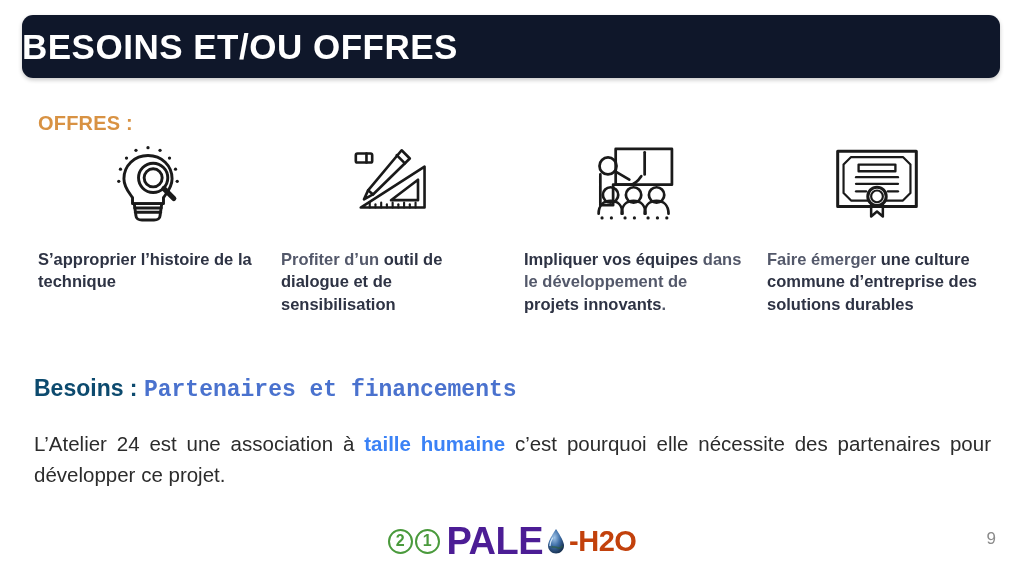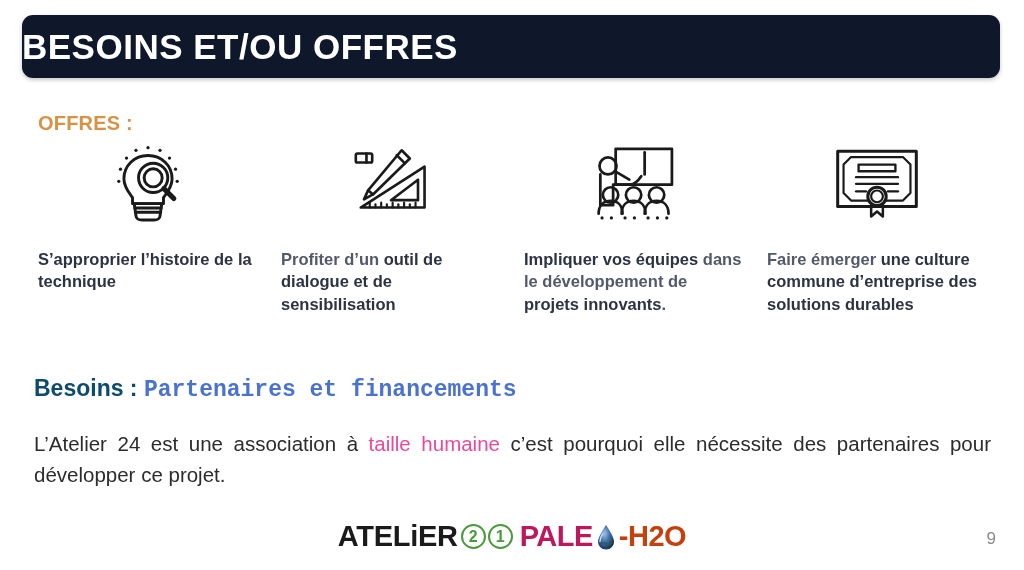--- a/index.html
+++ b/index.html
@@ -100,21 +100,21 @@
   .body-para {
     position: absolute;
     left: 34px;
     top: 428px;
     width: 957px;
     font-size: 20.5px;
     line-height: 1.52;
     color: #2c2c2c;
     text-align: justify;
   }
-  .body-para .hl { color: #ec4899; font-weight: normal; }
+  .body-para .hl { color: #3b82f6; font-weight: bold; }
 
   
   .footer-logo {
     position: absolute;
     left: 0;
     top: 522px;
     width: 1024px;
     display: flex;
     justify-content: center;
     align-items: center;
@@ -140,23 +140,23 @@
     font-size: 16px;
     font-weight: bold;
     display: flex;
     align-items: center;
     justify-content: center;
     box-sizing: border-box;
     line-height: 1;
   }
   .logo-circle + .logo-circle { margin-left: -1px; }
   .logo-pale {
-    font-size: 29px;
-    font-weight: bold;
-    color: #be185d;
+    font-size: 38px;
+    font-weight: bold;
+    color: #4c1d95;
     letter-spacing: -0.5px;
     line-height: 1;
     margin-left: 4px;
   }
   .logo-drop {
     width: 22px;
     height: 28px;
     display: inline-flex;
     align-items: center;
     margin: 0 -1px;
@@ -319,21 +319,20 @@
   <span class="orange">Besoins :</span>
   <span class="blue">Partenaires et financements</span>
 </div>
 
 <div class="body-para">
   <span>L’Atelier 24 est une association à </span><span class="hl">taille humaine</span><span> c’est pourquoi elle nécessite des partenaires pour développer ce projet.</span>
 </div>
 
 <div class="footer-logo">
   <div class="logo-inner">
-    <span class="logo-atelier">ATELiER</span>
     <span class="logo-circle">2</span>
     <span class="logo-circle">1</span>
     <span class="logo-pale">PALE</span>
     <span class="logo-drop">
       <svg width="22" height="28" viewBox="0 0 22 28">
         <defs>
           <radialGradient id="dropg" cx="40%" cy="35%" r="75%">
             <stop offset="0%" stop-color="#9fc4e8"></stop>
             <stop offset="45%" stop-color="#3f6fa8"></stop>
             <stop offset="100%" stop-color="#10243f"></stop>

